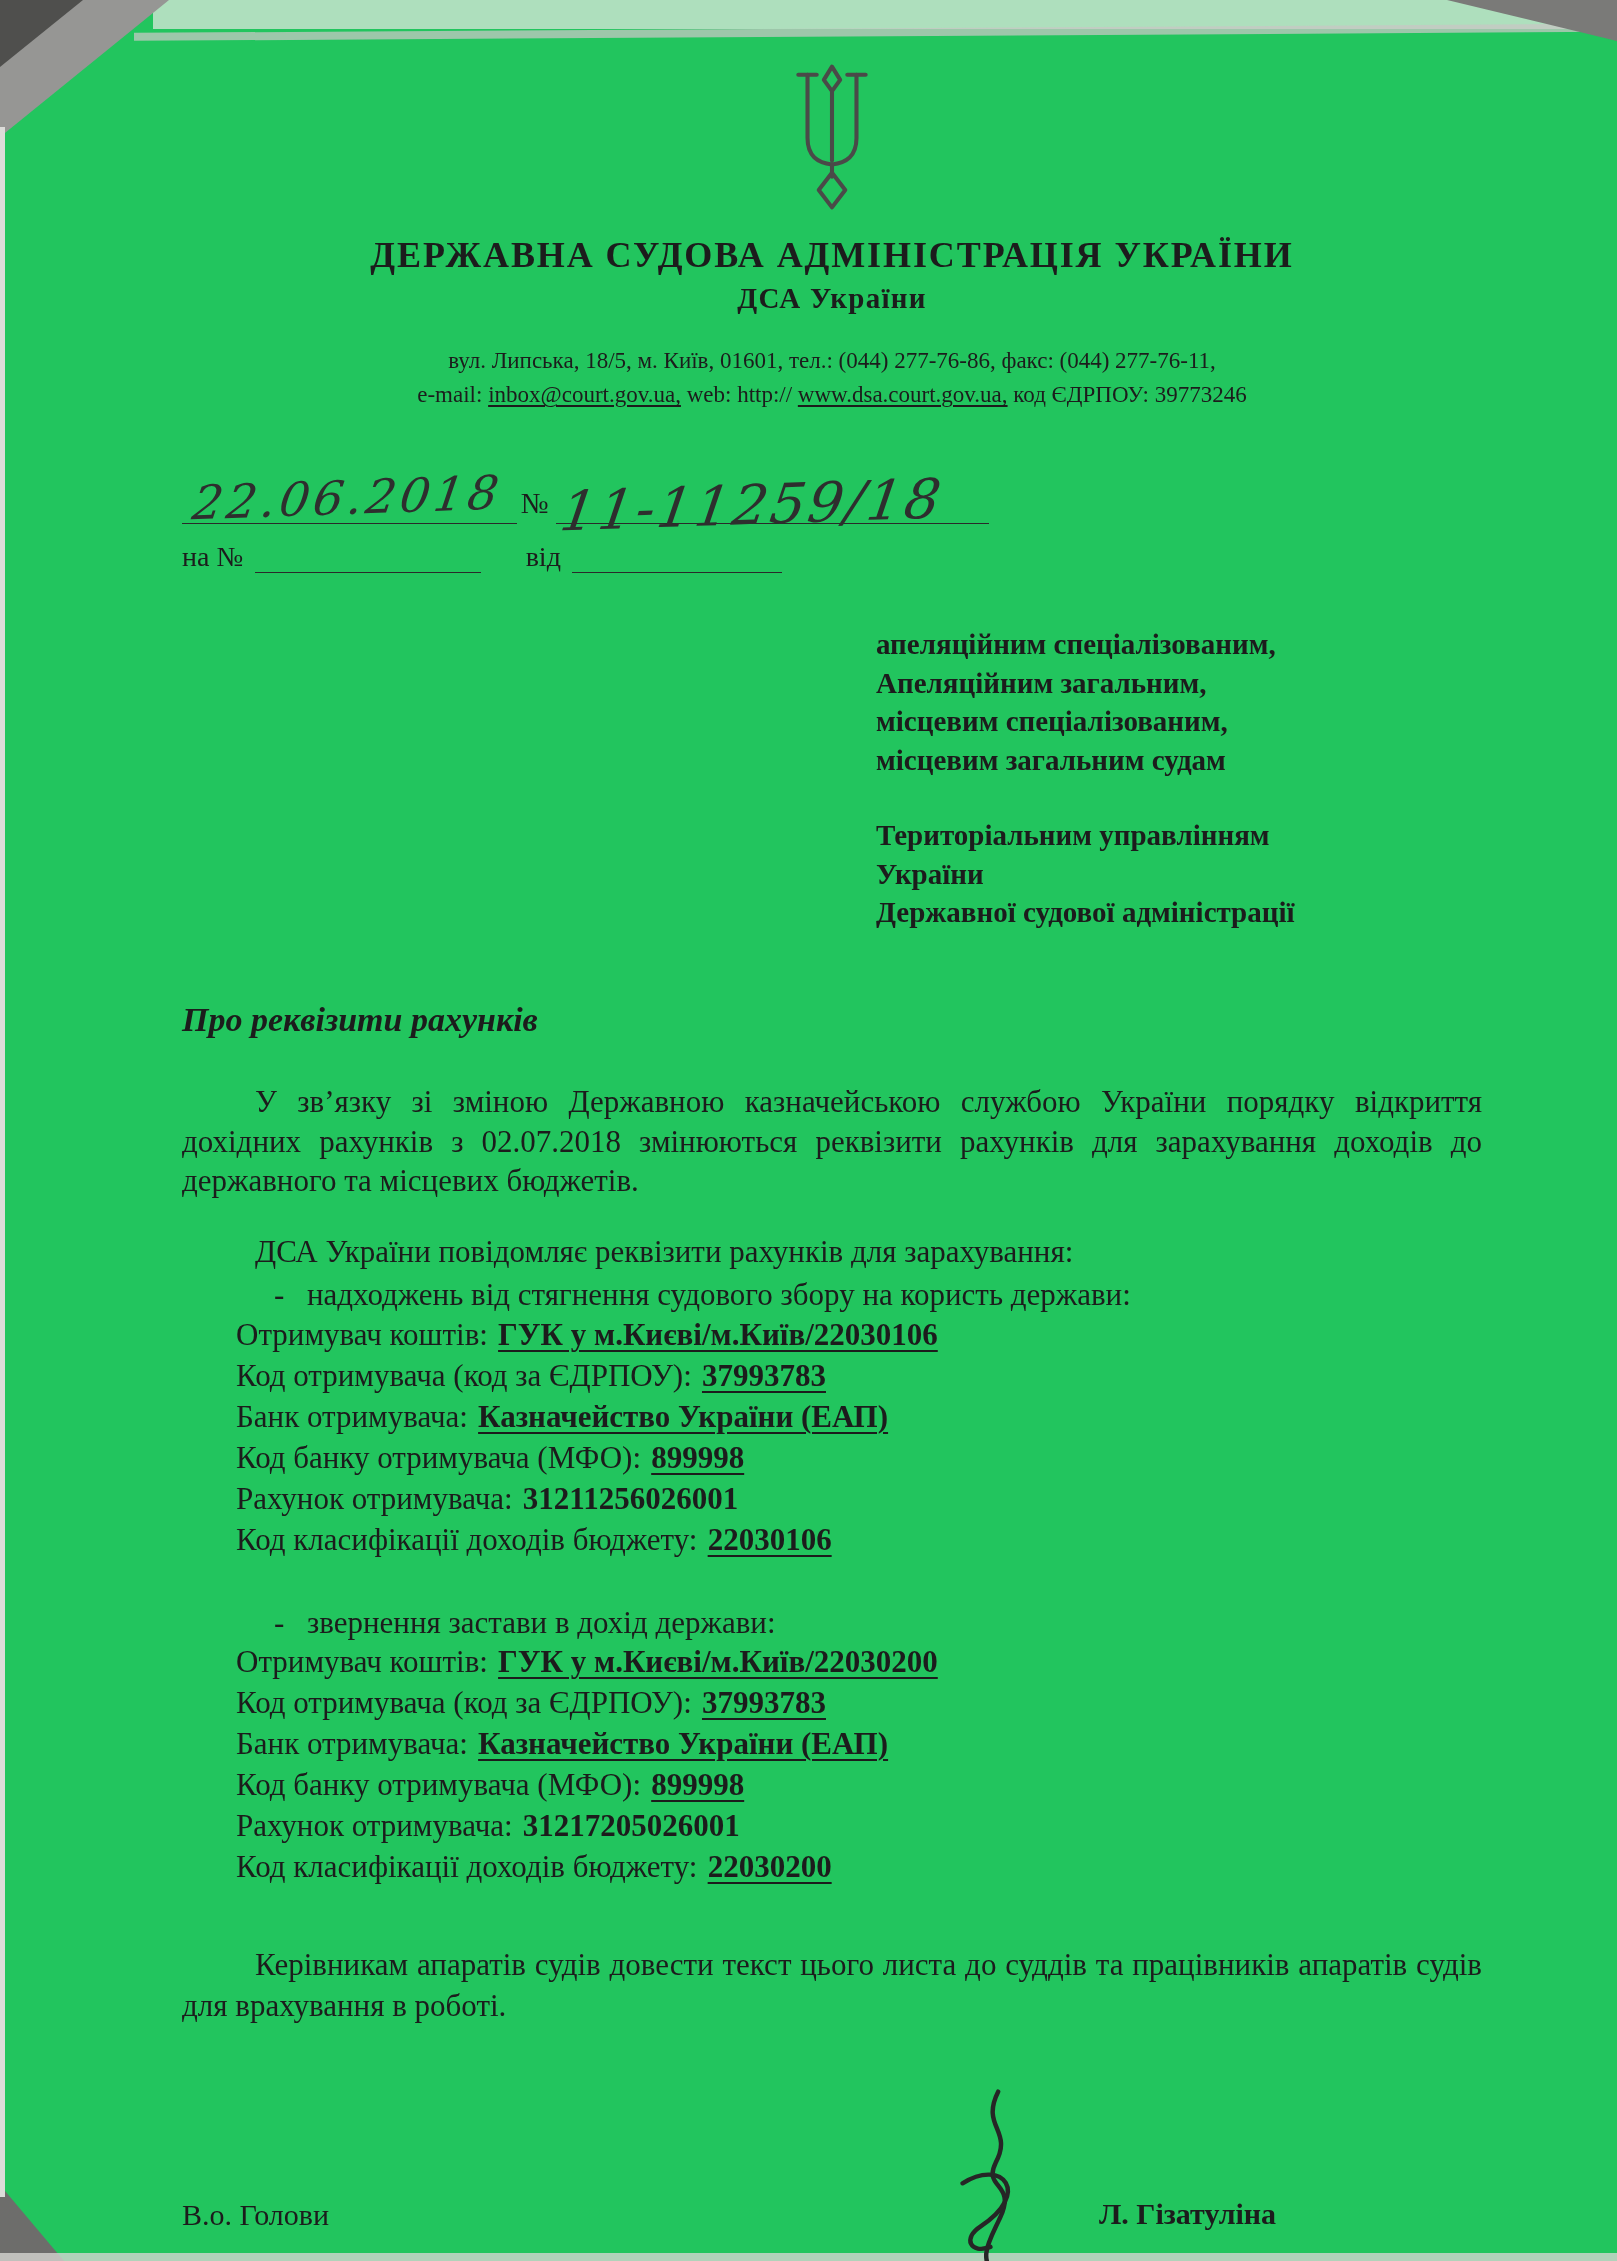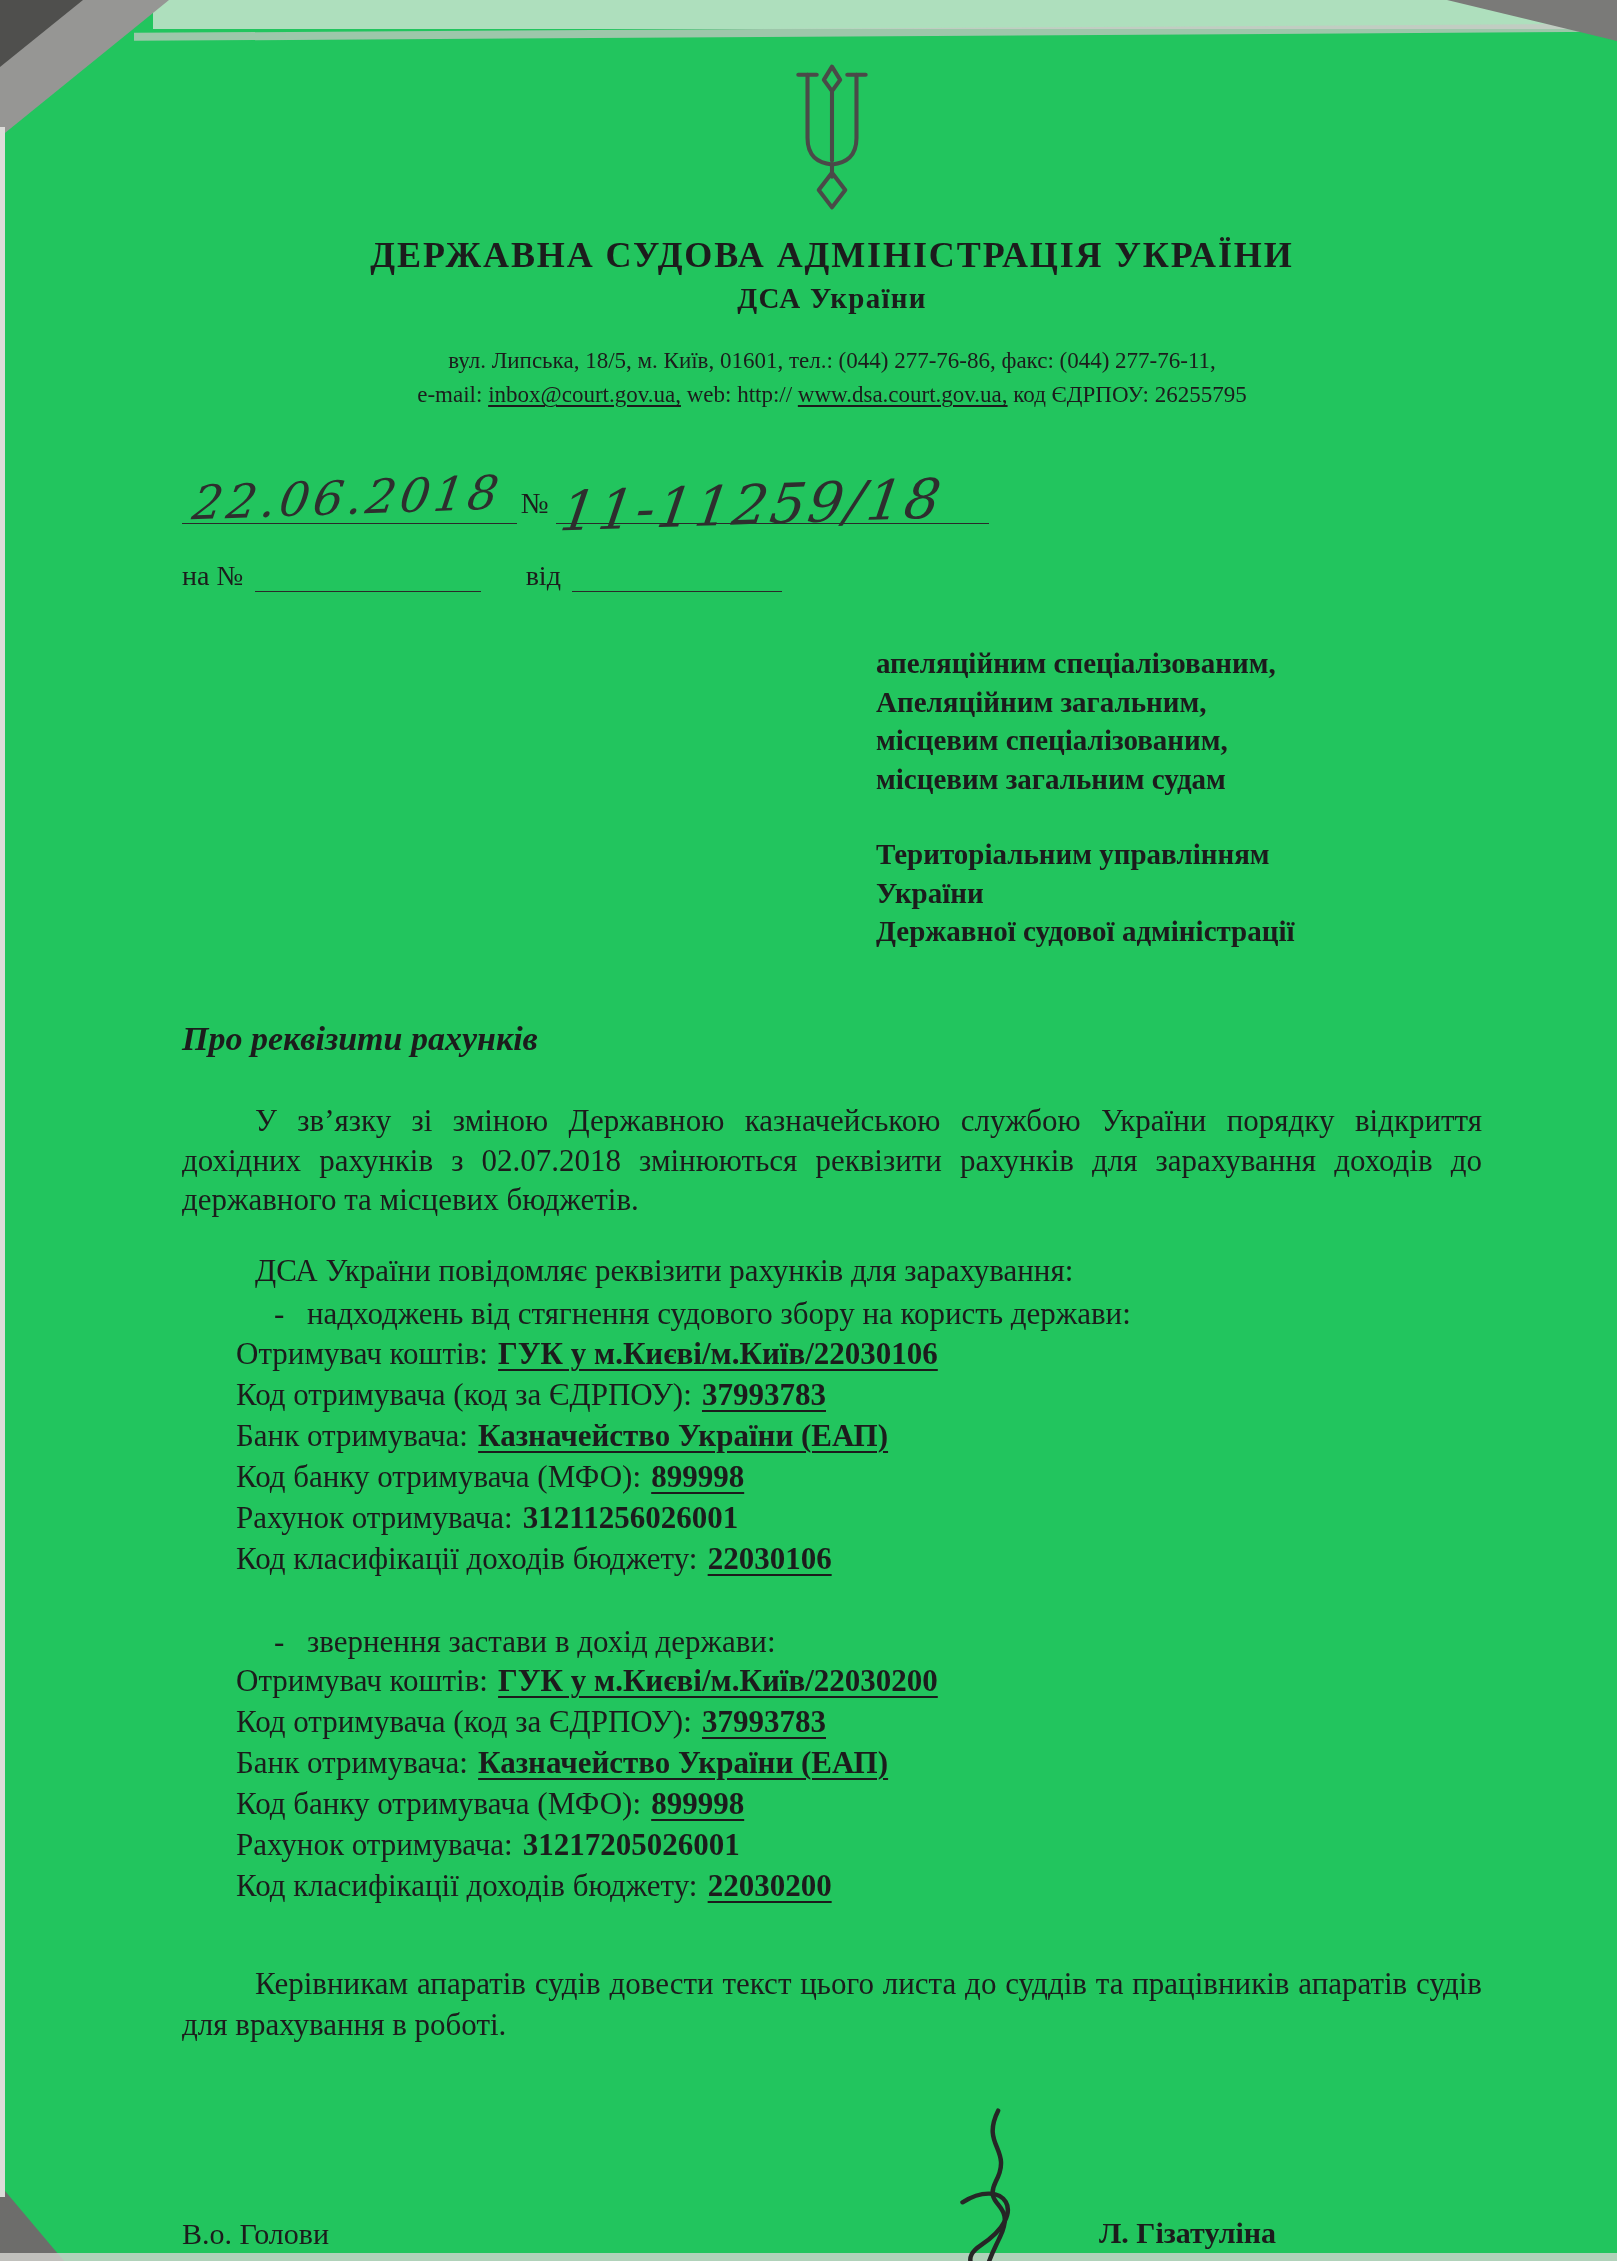--- a/index.html
+++ b/index.html
@@ -51,21 +51,21 @@
   .date-line { width:335px; border-bottom:1.9px solid #2a2a2a; height:100%;
     display:flex; align-items:flex-end; }
   .hand { font-family:"DejaVu Serif", serif; font-style:italic; color:#2e2e2e;
     display:inline-block; transform:skewX(-10deg) rotate(-2deg); white-space:nowrap; }
   .hand-date { font-size:47px; margin:0 0 -2.5px 11.5px; letter-spacing:3.8px; }
   .no-sign { font-size:29px; margin:0 7.6px 3.8px 3.8px; }
   .num-line { width:433px; border-bottom:1.9px solid #2a2a2a; height:100%;
     display:flex; align-items:flex-end; overflow:visible; }
   .hand-num { font-size:55px; margin:0 0 -14px 6.4px; letter-spacing:2.5px; }
 
-  .ref-row2 { margin-top:34px; font-size:28px; display:flex; align-items:flex-end;text-align:right; }
+  .ref-row2 { margin-top:15px; font-size:28px; display:flex; align-items:flex-end;text-align:right; }
   .blank { display:inline-block; border-bottom:1.9px solid #2a2a2a; height:33px; }
   .blank-na { width:226px; margin-left:11.5px; }
   .vid-label { margin-left:45px; }
   .blank-vid { width:210px; margin-left:11.5px; }
 
   
   .recipients-1 { margin-top:52px; margin-left:694px; font-weight:bold;
     font-size:29px; line-height:1.33; }
   .recipients-2 { margin-top:37px; margin-left:694px; font-weight:bold;
     font-size:29px; line-height:1.33; }
@@ -128,21 +128,21 @@
     <div class="org-name">ДЕРЖАВНА СУДОВА АДМІНІСТРАЦІЯ УКРАЇНИ</div>
     <div class="org-abbr">ДСА України</div>
 
     <div class="address-block">
       <div>вул. Липська, 18/5, м. Київ, 01601, тел.: (044) 277-76-86, факс: (044) 277-76-11,</div>
       <div>
         <span>e-mail:</span>
         <span class="ulink">inbox@court.gov.ua,</span>
         <span>web: http://</span>
         <span class="ulink">www.dsa.court.gov.ua,</span>
-        <span>код ЄДРПОУ: 26255795</span>
+        <span>код ЄДРПОУ: 39773246</span>
       </div>
     </div>
 
     <div class="ref-row1">
       <div class="date-line">
         <span class="hand hand-date">22.06.2018</span>
       </div>
       <span class="no-sign">№</span>
       <div class="num-line">
         <span class="hand hand-num">11-11259/18</span>

